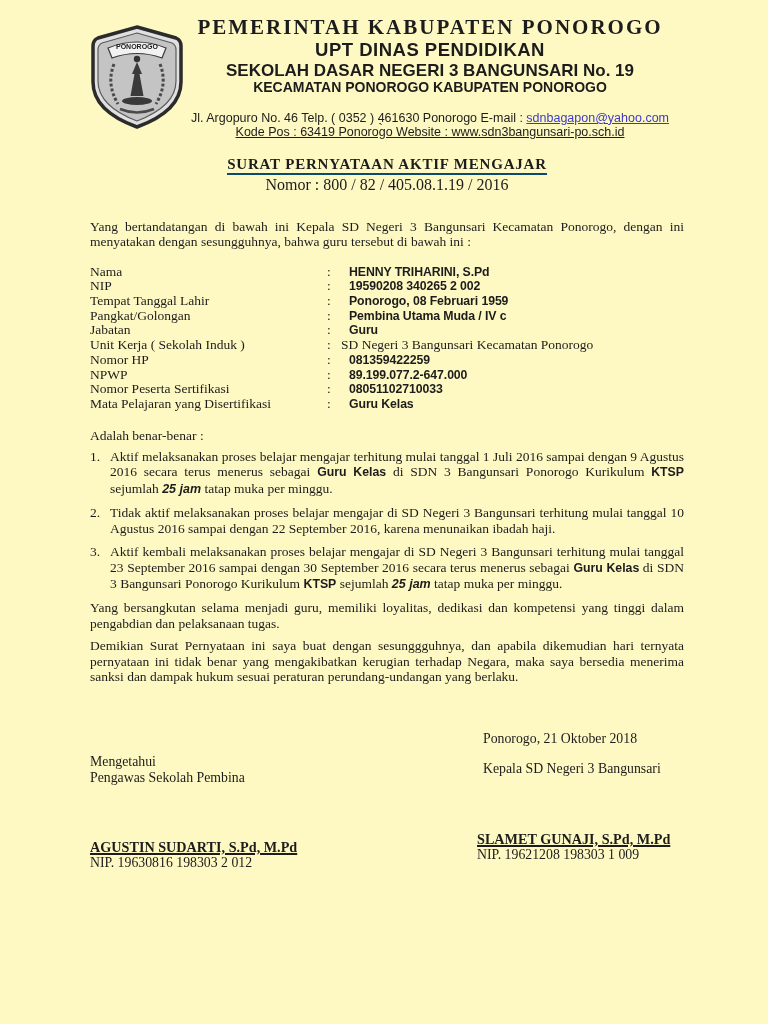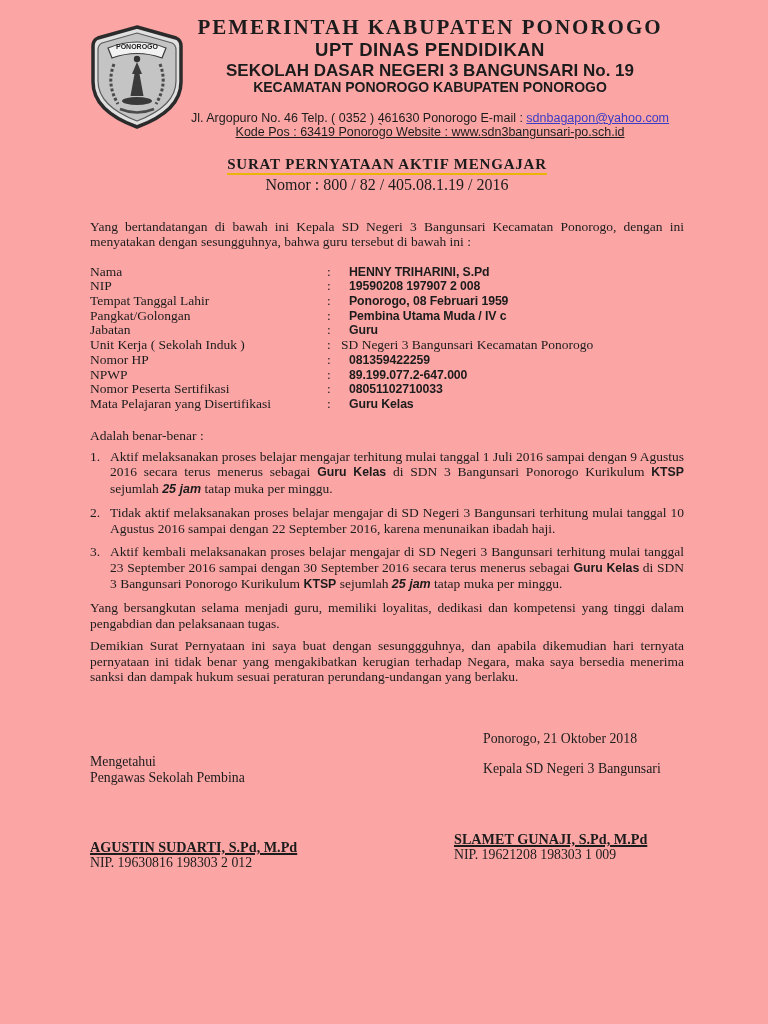--- a/index.html
+++ b/index.html
@@ -1,19 +1,19 @@
 <!DOCTYPE html>
 <html><head>
 <meta charset="utf-8">
 <style>
   html,body{margin:0;padding:0;background:#ffffff;}
   .page{
     position:relative;
     width:768px;height:1024px;
-    background:#fca5a5;
+    background:#fef9c3;
     color:#1c1c1c;
     font-family:"Liberation Serif", serif;
     overflow:hidden;
   }
   
   .emblem{position:absolute;left:88px;top:24px;width:98px;height:106px;}
   .header-text{
     position:absolute;left:150px;right:58px;top:16px;
     text-align:center;line-height:1.12;
   }
@@ -23,21 +23,21 @@
   .h-line4{font-family:"Liberation Sans",sans-serif;font-weight:bold;font-size:14px;}
   .h-line5{font-family:"Liberation Sans",sans-serif;font-size:12.5px;margin-top:15px;}
   .h-line6{font-family:"Liberation Sans",sans-serif;font-size:12.5px;text-decoration:underline;}
   .email-link{color:#3b3bc4;text-decoration:underline;}
   .stray-mark{position:absolute;left:378px;top:120px;font-size:15px;font-family:"Liberation Serif",serif;}
   
   .content{position:absolute;left:90px;right:84px;top:152px;font-size:13.5px;line-height:15.4px;}
   .title-wrap{text-align:center;margin-top:5px;}
   .doc-title{
     display:inline-block;font-weight:bold;font-size:15px;letter-spacing:.8px;
-    border-bottom:2px solid #eab308;padding-bottom:1px;
+    border-bottom:2px solid #0c4a6e;padding-bottom:1px;
   }
   .doc-number{text-align:center;font-size:16px;margin-top:2px;}
   .para{text-align:justify;}
   .intro{margin-top:26px;}
   
   .fields{margin-top:15px;}
   .frow{display:flex;line-height:14.7px;}
   .flabel{width:237px;flex:none;}
   .fcolon{width:14px;flex:none;}
   .fvalue{flex:1;padding-left:0px;}
@@ -53,21 +53,21 @@
   .litext{flex:1;text-align:justify;}
   .bs-inline{font-family:"Liberation Sans",sans-serif;font-weight:bold;font-size:12.3px;}
   .bi-inline{font-family:"Liberation Sans",sans-serif;font-weight:bold;font-style:italic;font-size:12.5px;}
   .closing{margin-top:7px;}
   
   .sig{position:absolute;font-size:13.8px;line-height:16px;}
   .sig-date{left:483px;top:731px;}
   .sig-left-role{left:90px;top:754px;}
   .sig-right-role{left:483px;top:761px;}
   .sig-left-name{left:90px;top:839px;}
-  .sig-right-name{left:454px;top:831px;}
+  .sig-right-name{left:477px;top:831px;}
   .sig-name{
     font-weight:bold;font-size:14.2px;
     text-decoration:underline;text-decoration-thickness:1.5px;
   }
   .sig-nip{font-size:13.8px;}
 </style>
 </head>
 <body>
 
 <div class="page">
@@ -107,21 +107,21 @@
 
     <div class="fields">
       <div class="frow">
         <span class="flabel">Nama</span>
           <span class="fcolon">:</span>
           <span class="fvalue" data-vstyle="bs">HENNY TRIHARINI, S.Pd</span>
       </div>
       <div class="frow">
         <span class="flabel">NIP</span>
           <span class="fcolon">:</span>
-          <span class="fvalue" data-vstyle="bs">19590208 197907 2 008</span>
+          <span class="fvalue" data-vstyle="bs">19590208 340265 2 002</span>
       </div>
       <div class="frow">
         <span class="flabel">Tempat Tanggal Lahir</span>
           <span class="fcolon">:</span>
           <span class="fvalue" data-vstyle="bs">Ponorogo, 08 Februari 1959</span>
       </div>
       <div class="frow">
         <span class="flabel">Pangkat/Golongan</span>
           <span class="fcolon">:</span>
           <span class="fvalue" data-vstyle="bs">Pembina Utama Muda / IV c</span>

